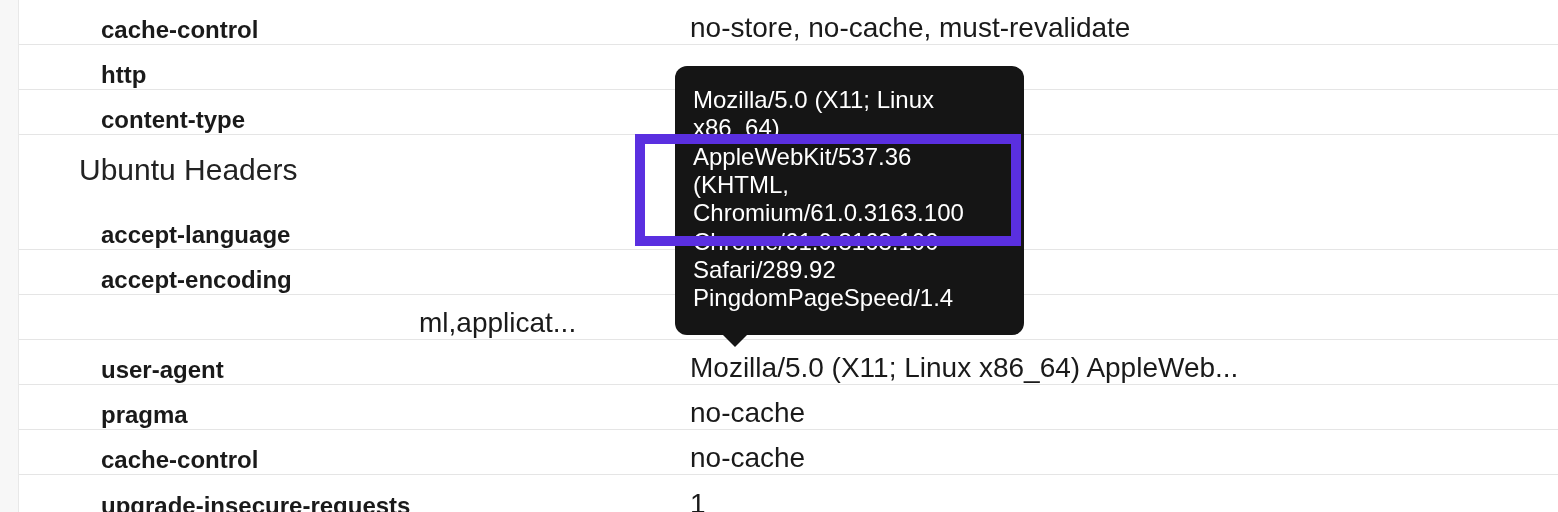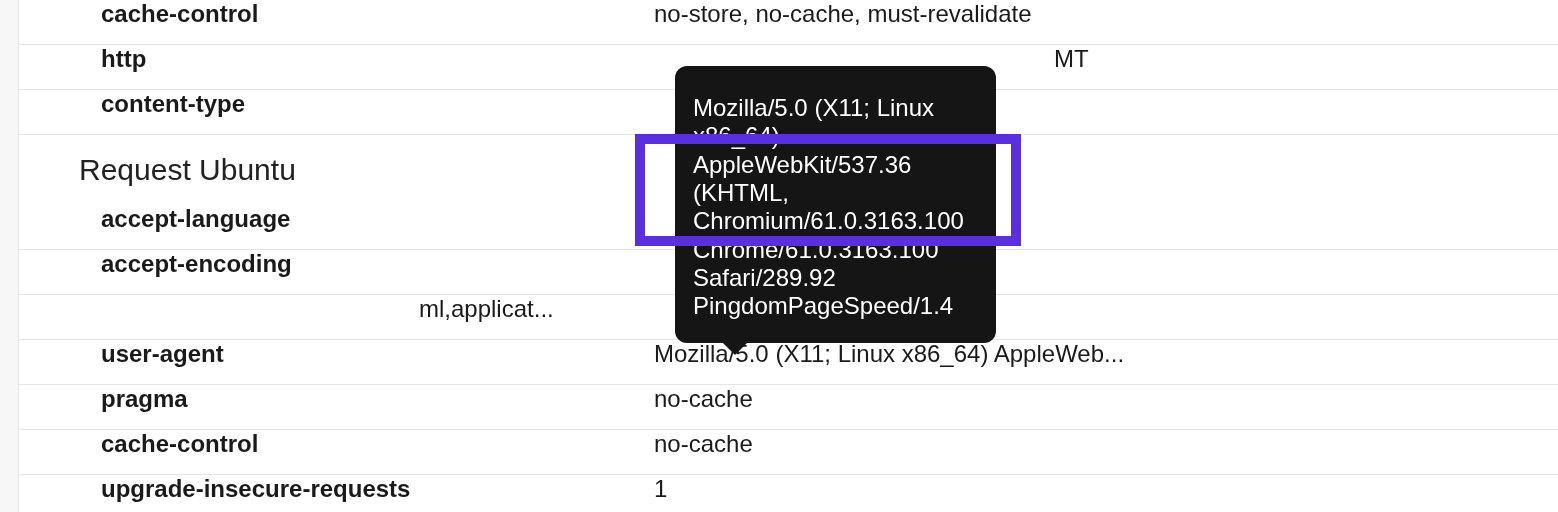--- a/index.html
+++ b/index.html
@@ -20,54 +20,55 @@
       border-left: 1px solid #e8e8e8;
       padding-left: 0;
     }
     .headers-table {
       width: 100%;
     }
     .row {
       display: flex;
       border-bottom: 1px solid #e5e5e5;
       min-height: 45px;
-      align-items: flex-start;
+      align-items: flex-end;
+      gap: 36px;
     }
     .label {
       flex: 0 0 635px;
       padding-left: 82px;
       font-weight: 700;
       font-size: 24px;
       color: #1a1a1a;
       white-space: nowrap;
     }
     .value {
       flex: 1;
-      font-size: 24px;
+      font-size: 28px;
       color: #1a1a1a;
       white-space: nowrap;
       overflow: hidden;
       text-overflow: ellipsis;
       padding-right: 16px;
     }
     .section-title {
       font-size: 30px;
       font-weight: 400;
       color: #222;
       padding: 18px 0 18px 60px;
     }
     .tooltip {
       position: absolute;
       left: 675px;
       top: 66px;
-      width: 321px;
+      width: 349px;
       background: #151515;
       color: #fff;
       border-radius: 12px;
-      padding: 28px 18px 22px 18px;
+      padding: 20px 18px 22px 18px;
       font-size: 24px;
       line-height: 1.18;
       z-index: 10;
     }
     .tooltip::after {
       content: "";
       position: absolute;
       bottom: -12px;
       left: 48px;
       width: 0;
@@ -100,29 +101,28 @@
 <body>
 
 <div class="container">
   <div class="headers-table">
     <div class="row">
       <div class="label">cache-control</div>
       <div class="value">no-store, no-cache, must-revalidate</div>
     </div>
     <div class="row">
       <div class="label">http</div>
-      <div class="value" style="padding-left:400px;"><span>MT</span></div>
     </div>
     <div class="row">
       <div class="label">content-type</div>
       <div class="value"></div>
     </div>
   </div>
 
-  <div class="section-title">Request Ubuntu</div>
+  <div class="section-title">Ubuntu Headers</div>
 
   <div class="headers-table">
     <div class="row">
       <div class="label">accept-language</div>
       <div class="value"></div>
     </div>
     <div class="row">
       <div class="label">accept-encoding</div>
       <div class="value"></div>
     </div>

